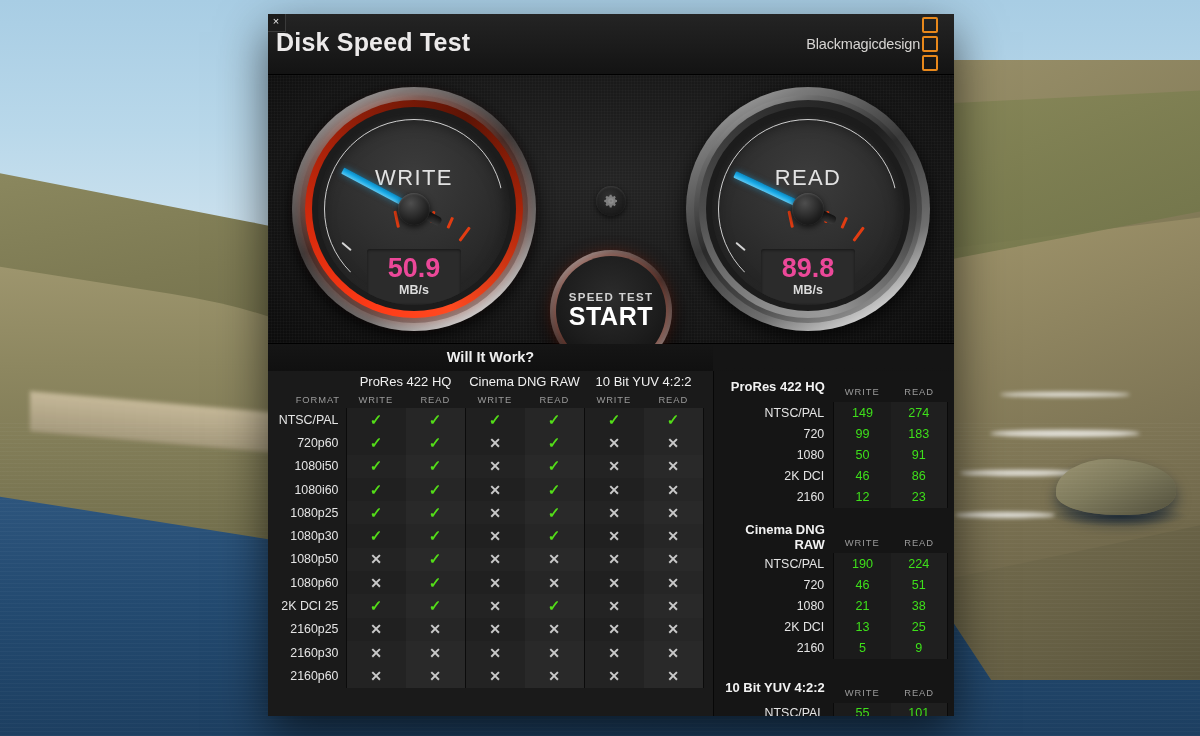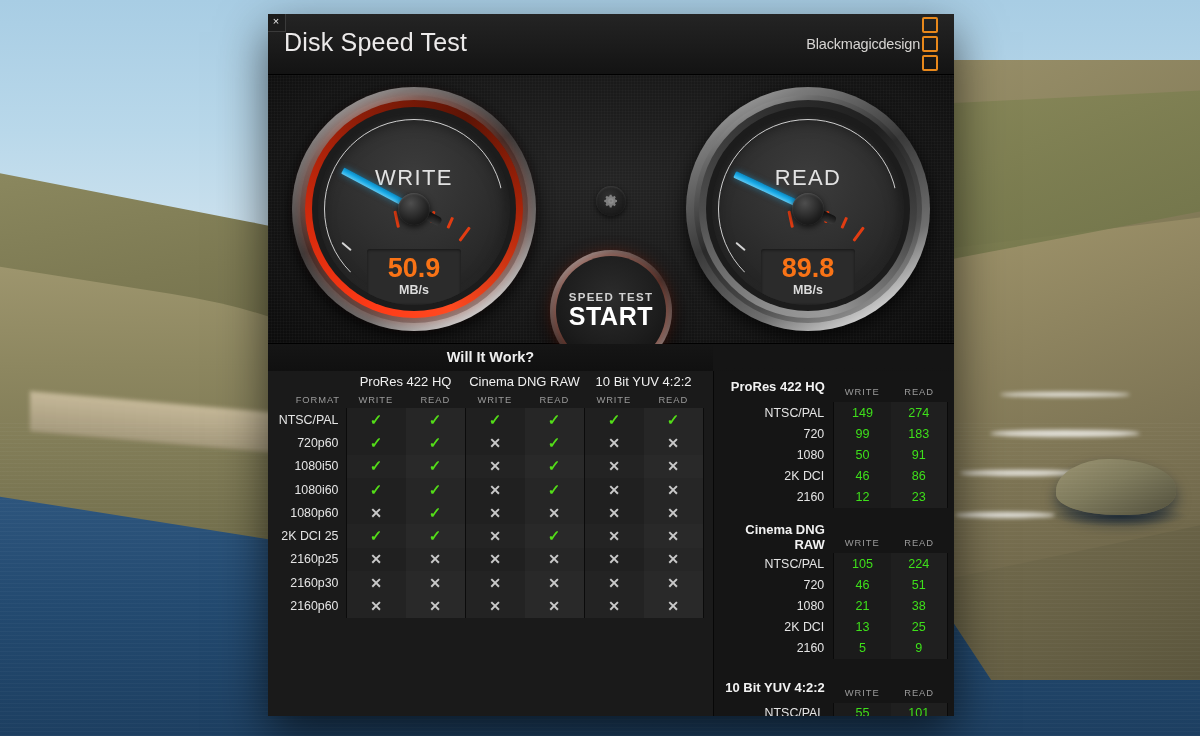--- a/index.html
+++ b/index.html
@@ -92,22 +92,22 @@
     font-size:11px;line-height:16px;text-align:center;cursor:pointer;z-index:30;
   }
 
   
   .titlebar{
     position:relative;height:60px;
     background:linear-gradient(#242424,#1b1b1b 55%,#131313);
     border-bottom:1px solid #000;
   }
   .app-title{
-    position:absolute;left:16px;top:28px;transform:translateY(-50%);
-    font-size:25px;color:#eceaea;letter-spacing:.2px;font-weight:400;
+    position:absolute;left:8px;top:28px;transform:translateY(-50%);
+    font-size:25px;color:#eceaea;letter-spacing:.2px;font-weight:700;
   }
   .brand{
     position:absolute;right:16px;top:30px;transform:translateY(-50%);
     display:flex;align-items:center;gap:2px;
   }
   .brand-text{font-size:14.5px;color:#d6d4d2;letter-spacing:-.2px;}
   .brand-marks{display:flex;flex-direction:column;gap:3px;}
   .brand-marks i{display:block;width:12px;height:12px;border:2px solid #e8881b;border-radius:2px;}
 
   
@@ -188,21 +188,21 @@
     border-radius:50%;
     background:radial-gradient(circle at 40% 32%,#4e4e4e,#1f1f1f 62%,#0c0c0c 100%);
     box-shadow:0 2px 6px rgba(0,0,0,.7), inset 0 1px 2px rgba(255,255,255,.16);
   }
   .g-readout{
     position:absolute;left:50%;top:136px;transform:translateX(-50%);
     width:94px;padding:5px 0 7px;text-align:center;
     background:#2b2b2b;border-radius:3px;
     box-shadow:inset 0 1px 3px rgba(0,0,0,.5);
   }
-  .g-val{font-size:27px;color:#f97316;font-weight:700;line-height:1.05;}
+  .g-val{font-size:27px;color:#ec4899;font-weight:700;line-height:1.05;}
   .g-unit{font-size:12.5px;color:#dcdcdc;font-weight:700;margin-top:1px;}
 
   
   .gear{
     position:absolute;left:50%;top:126px;transform:translate(-50%,-50%);
     width:30px;height:30px;border-radius:50%;
     background:radial-gradient(circle at 42% 34%,#303030,#1a1a1a 70%,#121212 100%);
     box-shadow:inset 0 1px 2px rgba(255,255,255,.12),0 2px 5px rgba(0,0,0,.6);
     display:flex;align-items:center;justify-content:center;cursor:pointer;
   }
@@ -495,20 +495,47 @@
             </tr>
             <tr>
               <td class="fmt">1080i60</td>
               <td class="cell gstart"><span class="ok">✓</span></td>
               <td class="cell shade gend"><span class="ok">✓</span></td>
               <td class="cell gstart"><span class="no">✕</span></td>
               <td class="cell shade gend"><span class="ok">✓</span></td>
               <td class="cell gstart"><span class="no">✕</span></td>
               <td class="cell shade gend"><span class="no">✕</span></td>
             </tr>
+            <tr class="alt">
+              <td class="fmt">1080p25</td>
+              <td class="cell gstart"><span class="ok">✓</span></td>
+              <td class="cell shade gend"><span class="ok">✓</span></td>
+              <td class="cell gstart"><span class="no">✕</span></td>
+              <td class="cell shade gend"><span class="ok">✓</span></td>
+              <td class="cell gstart"><span class="no">✕</span></td>
+              <td class="cell shade gend"><span class="no">✕</span></td>
+            </tr>
+            <tr>
+              <td class="fmt">1080p30</td>
+              <td class="cell gstart"><span class="ok">✓</span></td>
+              <td class="cell shade gend"><span class="ok">✓</span></td>
+              <td class="cell gstart"><span class="no">✕</span></td>
+              <td class="cell shade gend"><span class="ok">✓</span></td>
+              <td class="cell gstart"><span class="no">✕</span></td>
+              <td class="cell shade gend"><span class="no">✕</span></td>
+            </tr>
+            <tr class="alt">
+              <td class="fmt">1080p50</td>
+              <td class="cell gstart"><span class="no">✕</span></td>
+              <td class="cell shade gend"><span class="ok">✓</span></td>
+              <td class="cell gstart"><span class="no">✕</span></td>
+              <td class="cell shade gend"><span class="no">✕</span></td>
+              <td class="cell gstart"><span class="no">✕</span></td>
+              <td class="cell shade gend"><span class="no">✕</span></td>
+            </tr>
             <tr>
               <td class="fmt">1080p60</td>
               <td class="cell gstart"><span class="no">✕</span></td>
               <td class="cell shade gend"><span class="ok">✓</span></td>
               <td class="cell gstart"><span class="no">✕</span></td>
               <td class="cell shade gend"><span class="no">✕</span></td>
               <td class="cell gstart"><span class="no">✕</span></td>
               <td class="cell shade gend"><span class="no">✕</span></td>
             </tr>
             <tr class="alt">
@@ -592,21 +619,21 @@
             <tr class="spacer">
               <td colspan="3"></td>
             </tr>
             <tr>
               <td class="sect-name">Cinema DNG RAW</td>
               <td class="sect-sub">WRITE</td>
               <td class="sect-sub">READ</td>
             </tr>
             <tr>
               <td class="rlbl">NTSC/PAL</td>
-              <td class="num gstart">105</td>
+              <td class="num gstart">190</td>
               <td class="num shade gend">224</td>
             </tr>
             <tr>
               <td class="rlbl">720</td>
               <td class="num gstart">46</td>
               <td class="num shade gend">51</td>
             </tr>
             <tr>
               <td class="rlbl">1080</td>
               <td class="num gstart">21</td>

